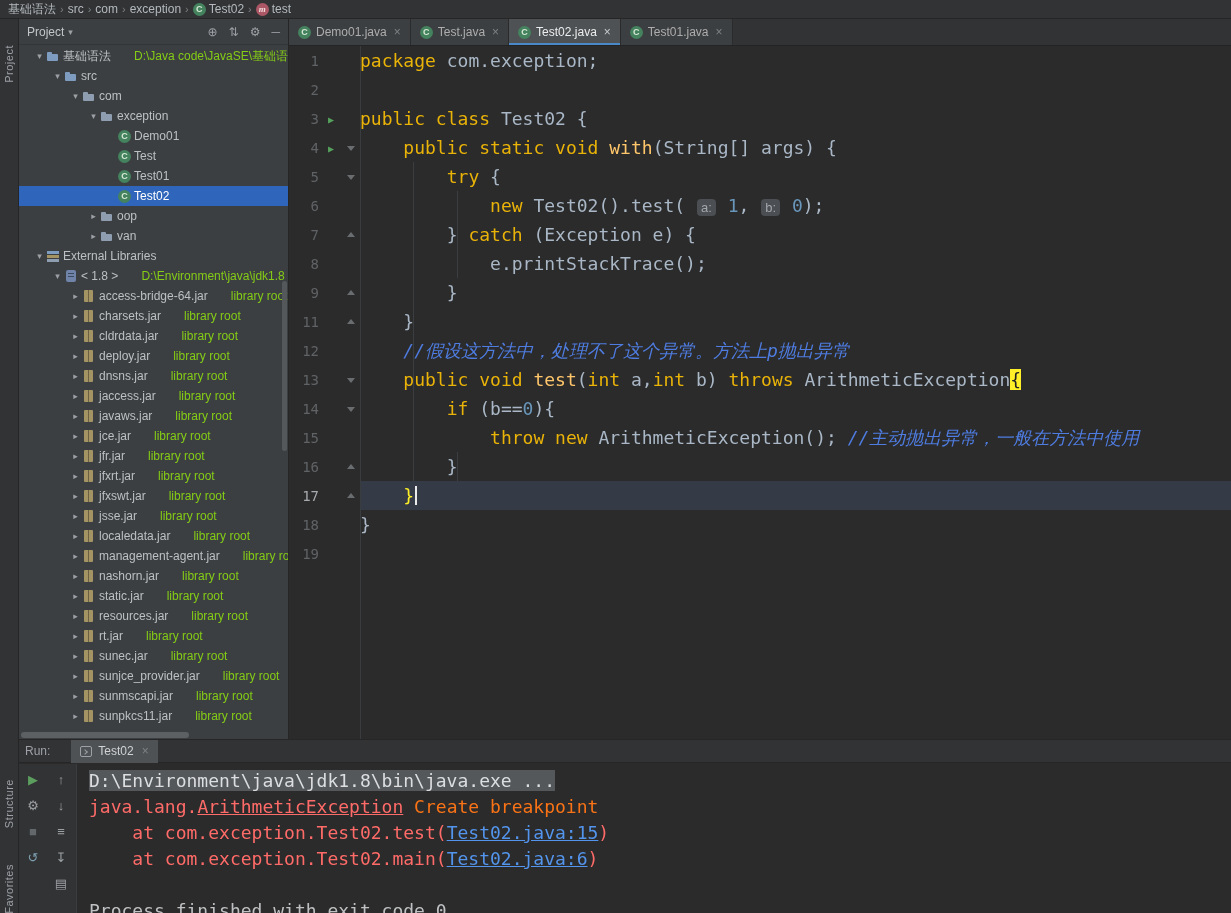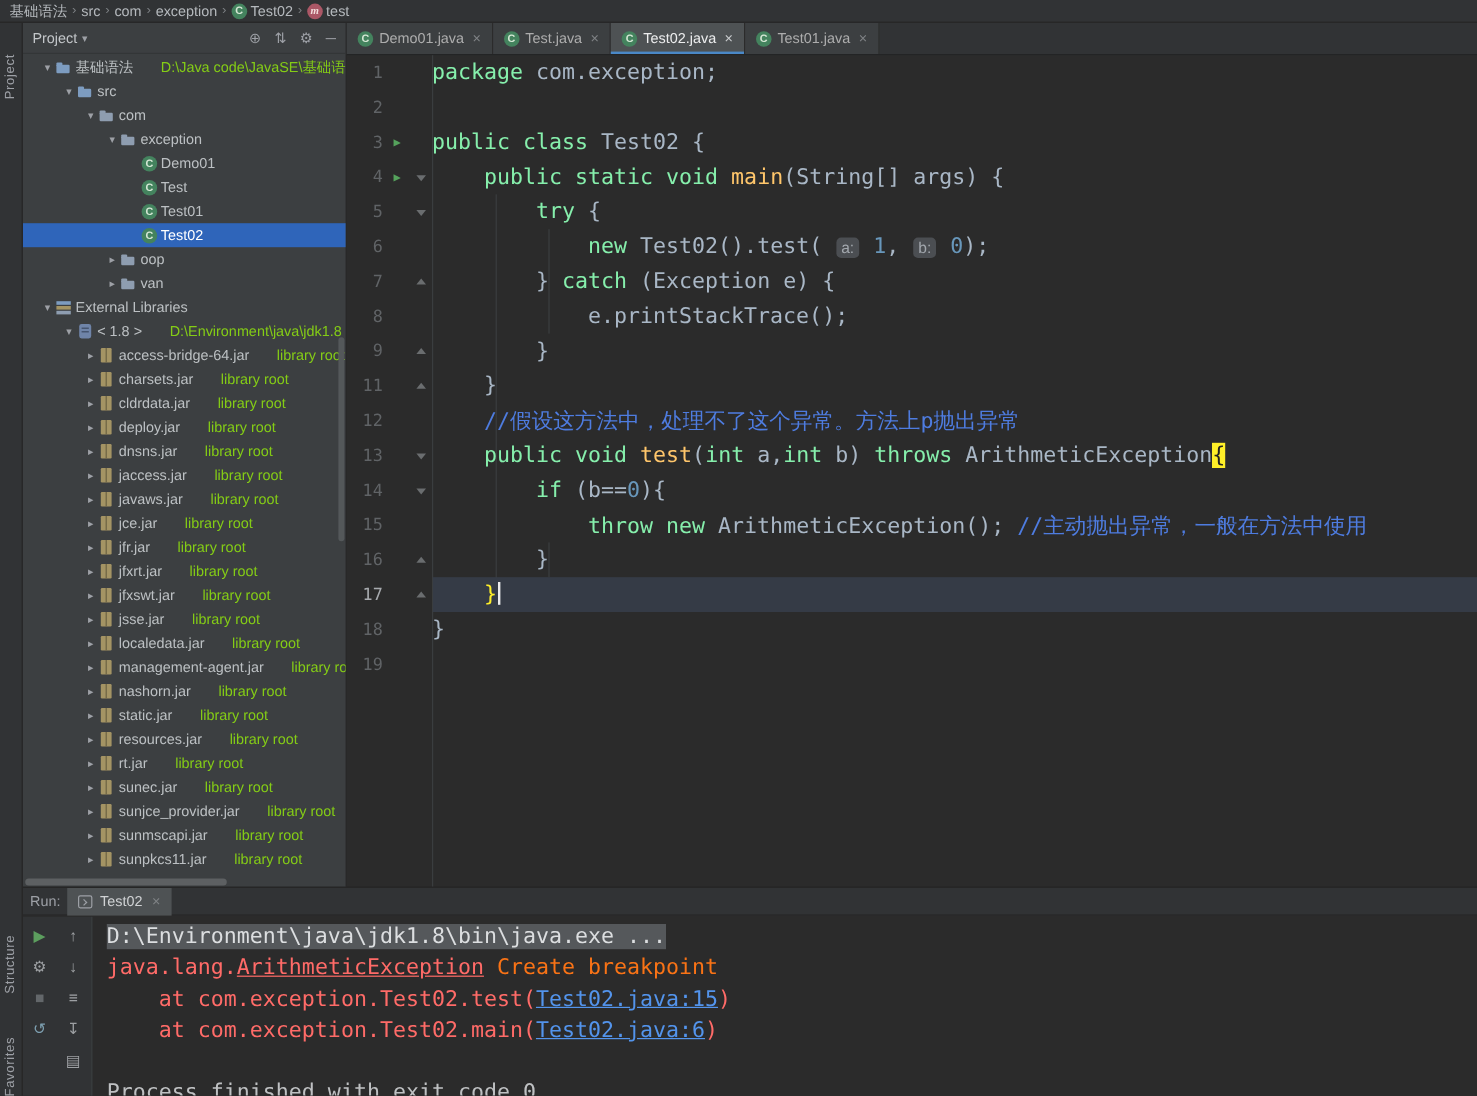--- a/index.html
+++ b/index.html
@@ -60,34 +60,34 @@
 .eline.cur{background:linear-gradient(to right,rgba(0,0,0,0) 72px,#353b46 72px)}
 .lnum{width:30px;text-align:right;font-size:14px;color:#606366;flex:none}
 .eline.cur .lnum{color:#a7aaae}
 .lmark{width:41px;position:relative;height:100%;flex:none}
 .runic{position:absolute;left:9px;top:50%;transform:translateY(-50%);color:#55a25c;font-size:10px}
 .fold{position:absolute;right:5px;top:50%}
 .fold.down{margin-top:-2px;border-left:4px solid transparent;border-right:4px solid transparent;border-top:5px solid #6a6d6f}
 .fold.up{margin-top:-3px;border-left:4px solid transparent;border-right:4px solid transparent;border-bottom:5px solid #6a6d6f}
 .lcode{white-space:pre;color:#a9b7c6}
 .lcode span{white-space:pre}
-.seg-kw{color:#86efac}
+.seg-kw{color:#eab308}
 .seg-fn{color:#ffc66b}
 .seg-num{color:#6897bb}
 .seg-pl{color:#a9b7c6}
-.seg-cm{color:#4e7ce0;}
+.seg-cm{color:#4e7ce0;font-style:italic}
 .seg-hint{background:#4b4e52;color:#a2a7ad;border-radius:4px;font-family:"Liberation Sans",sans-serif;font-size:13px;padding:1px 4px;margin:0 1px}
 .seg-bm{background:#ffef28;color:#222}
 .seg-bc{color:#ffef28}
 .caret{display:inline-block;width:2px;height:19px;background:#ebebeb;vertical-align:-3px;margin-left:1px}
 
 
 .run-panel{position:absolute;left:19px;top:739px;width:1212px;height:174px;background:#2b2b2b;border-top:1px solid #262626}
 .run-head{height:23px;background:#313335;display:flex;align-items:center;padding-left:6px;font-size:12px;border-bottom:1px solid #262626}
-.run-label{color:#9da0a6;margin-right:6px}
+.run-label{color:#9da0a6;margin-right:21px}
 .run-tab{display:flex;align-items:center;gap:6px;background:#4e5254;height:23px;padding:0 9px;color:#d0d2d4}
 .ic-console{width:12px;height:11px;border:1px solid #9da0a6;border-radius:2px;position:relative;display:inline-block}
 .ic-console::before{content:"";position:absolute;left:2px;top:3px;width:3px;height:3px;border-right:1px solid #9da0a6;border-bottom:1px solid #9da0a6;transform:rotate(-45deg)}
 .run-body{position:absolute;left:0;top:24px;right:0;bottom:0}
 .run-toolbar{position:absolute;left:0;top:0;width:58px;height:100%;background:#313335;border-right:1px solid #3a3d3f;display:flex;padding-top:8px}
 .rcol{width:28px;display:flex;flex-direction:column;align-items:center;gap:10px}
 .rico{font-size:13px;line-height:16px}
 .console{position:absolute;left:58px;top:0;right:0;bottom:0;padding:4px 0 0 12px;font-family:"DejaVu Sans Mono",monospace;font-size:18px;overflow:hidden}
 .cline{height:26px;line-height:26px;white-space:pre}
 .cs-cmd{background:#55585b;color:#dcdee0}
@@ -392,21 +392,21 @@
             <span class="runic">▶</span>
           </span>
           <span class="lcode"><span class="seg-kw">public class </span><span class="seg-pl">Test02 {</span></span>
         </div>
         <div class="eline">
           <span class="lnum">4</span>
           <span class="lmark">
             <span class="runic">▶</span>
             <span class="fold down"></span>
           </span>
-          <span class="lcode"><span class="seg-pl">    </span><span class="seg-kw">public static void </span><span class="seg-fn">main</span><span class="seg-pl">(String[] args) {</span></span>
+          <span class="lcode"><span class="seg-pl">    </span><span class="seg-kw">public static void </span><span class="seg-fn">with</span><span class="seg-pl">(String[] args) {</span></span>
         </div>
         <div class="eline">
           <span class="lnum">5</span>
           <span class="lmark">
             <span class="fold down"></span>
           </span>
           <span class="lcode"><span class="seg-pl">        </span><span class="seg-kw">try </span><span class="seg-pl">{</span></span>
         </div>
         <div class="eline">
           <span class="lnum">6</span>

